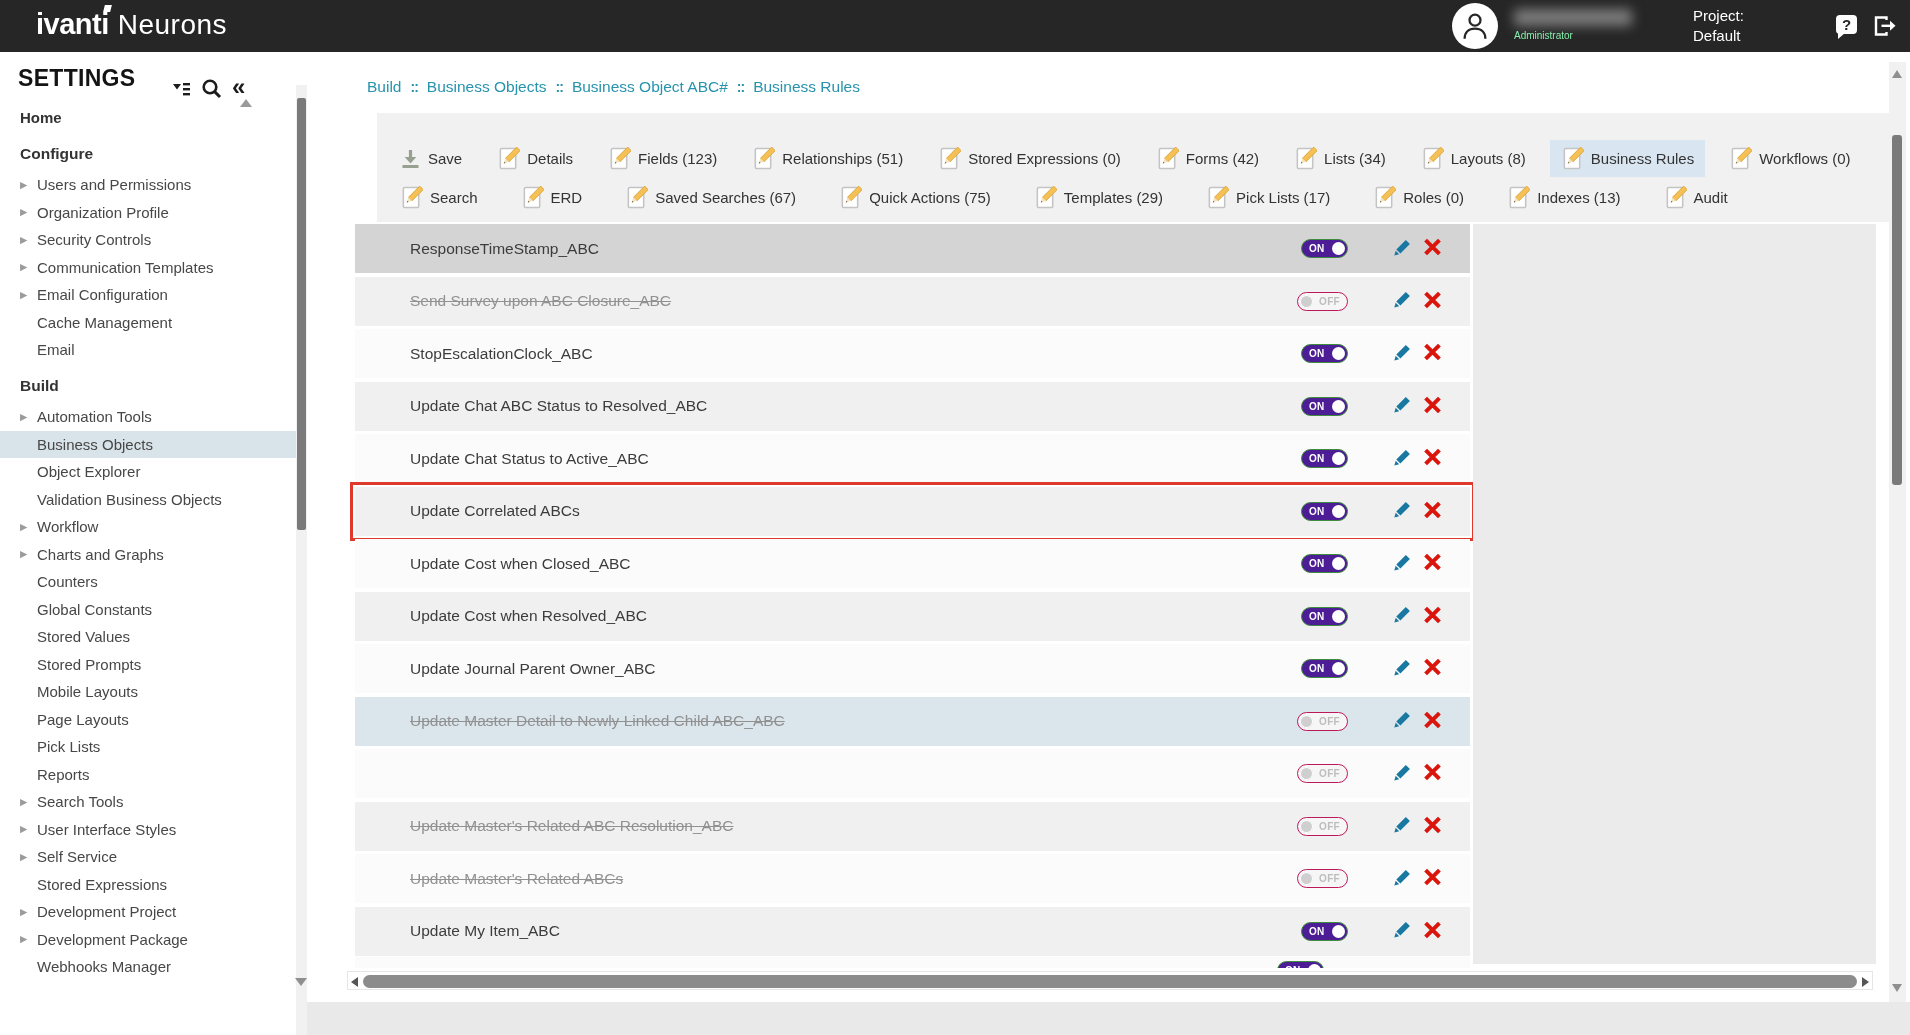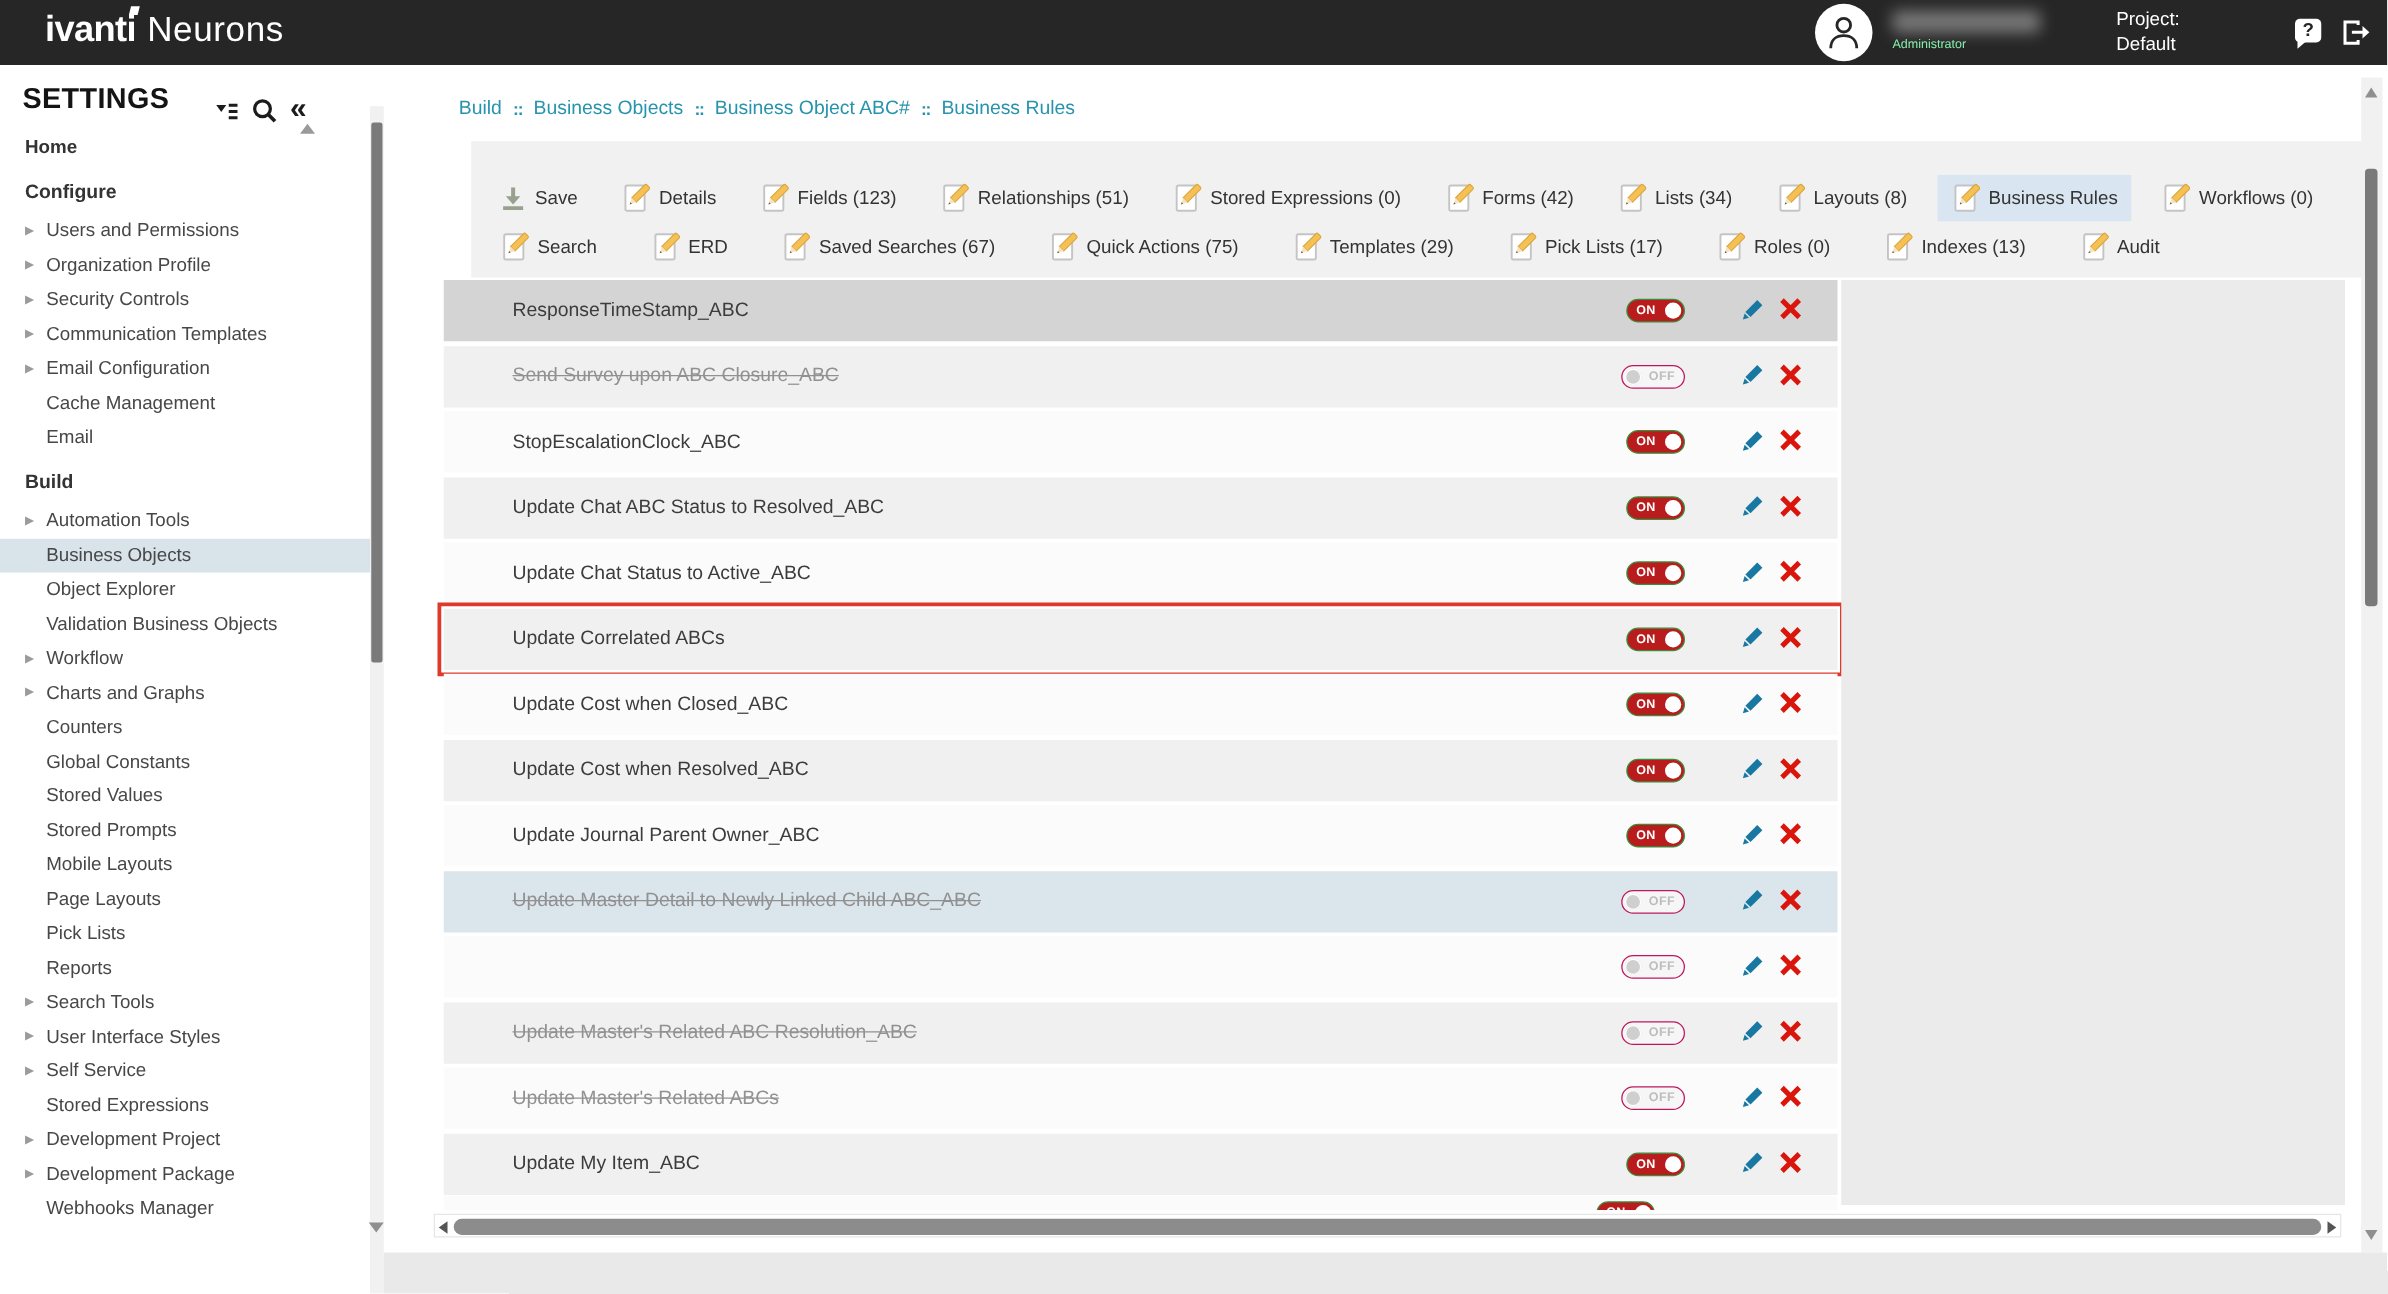--- a/index.html
+++ b/index.html
@@ -67,21 +67,21 @@
   .rule-row.hover { background:#dbe5ec; }
   .rule-row.highlighted { outline:3px solid #df392b; outline-offset:2px; }
   .rule-name { padding-left:55px; font-size:15.5px; color:#3c3c3c; }
   .rule-name.strike { color:#919191; text-decoration:line-through; }
   .rule-controls { position:absolute; right:28px; display:flex; align-items:center; }
   .rule-controls .toggle { margin-right:46px; }
   .icon-btn { background:none; border:none; padding:0; cursor:pointer; display:flex; align-items:center; }
   .edit-btn { margin-right:12px; }
   
   .toggle { height:19px; border-radius:10px; display:flex; align-items:center; justify-content:space-between; cursor:pointer; }
-  .toggle.on { width:47px; background:#b91c1c; border:1px solid #3c8c3c; padding:0 2px 0 7px; }
+  .toggle.on { width:47px; background:#4c1d95; border:1px solid #3c8c3c; padding:0 2px 0 7px; }
   .toggle.on .t-label { color:#fff; font-size:10px; font-weight:700; letter-spacing:0.3px; }
   .t-knob { width:13px; height:13px; border-radius:50%; background:#fff; flex:none; }
   .toggle.off { width:51px; background:#f6f6f6; border:1px solid #be185d; padding:0 7px 0 2px; }
   .toggle.off .t-knob { background:#cfcfcf; box-shadow:inset 0 0 0 1px #fff; }
   .toggle.off .t-label { color:#bdbdbd; font-size:10px; font-weight:700; letter-spacing:0.3px; }
   
   .partial-row { position:absolute; left:355px; top:957px; width:1115px; height:11px; background:#fbfbfb; overflow:hidden; }
   .partial-row .toggle { position:absolute; right:146px; top:4px; }
   
   .right-filler { position:absolute; left:1473px; top:224px; width:403px; height:740px; background:#ebebeb; }

